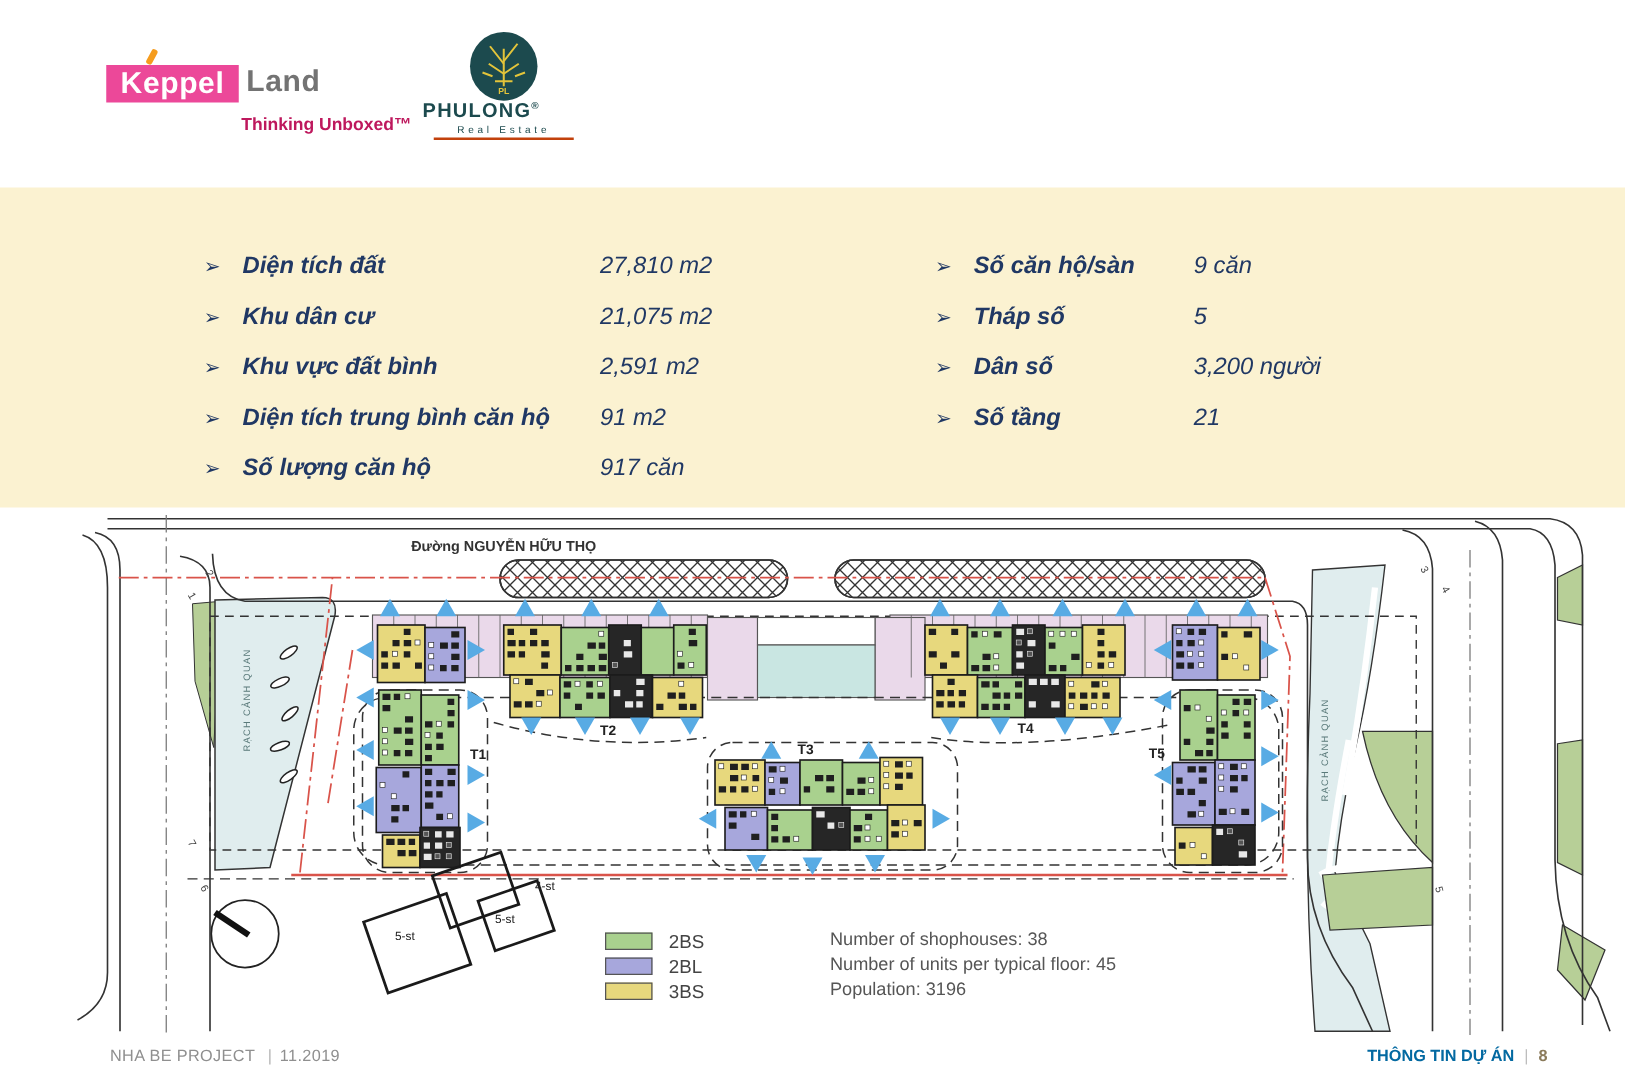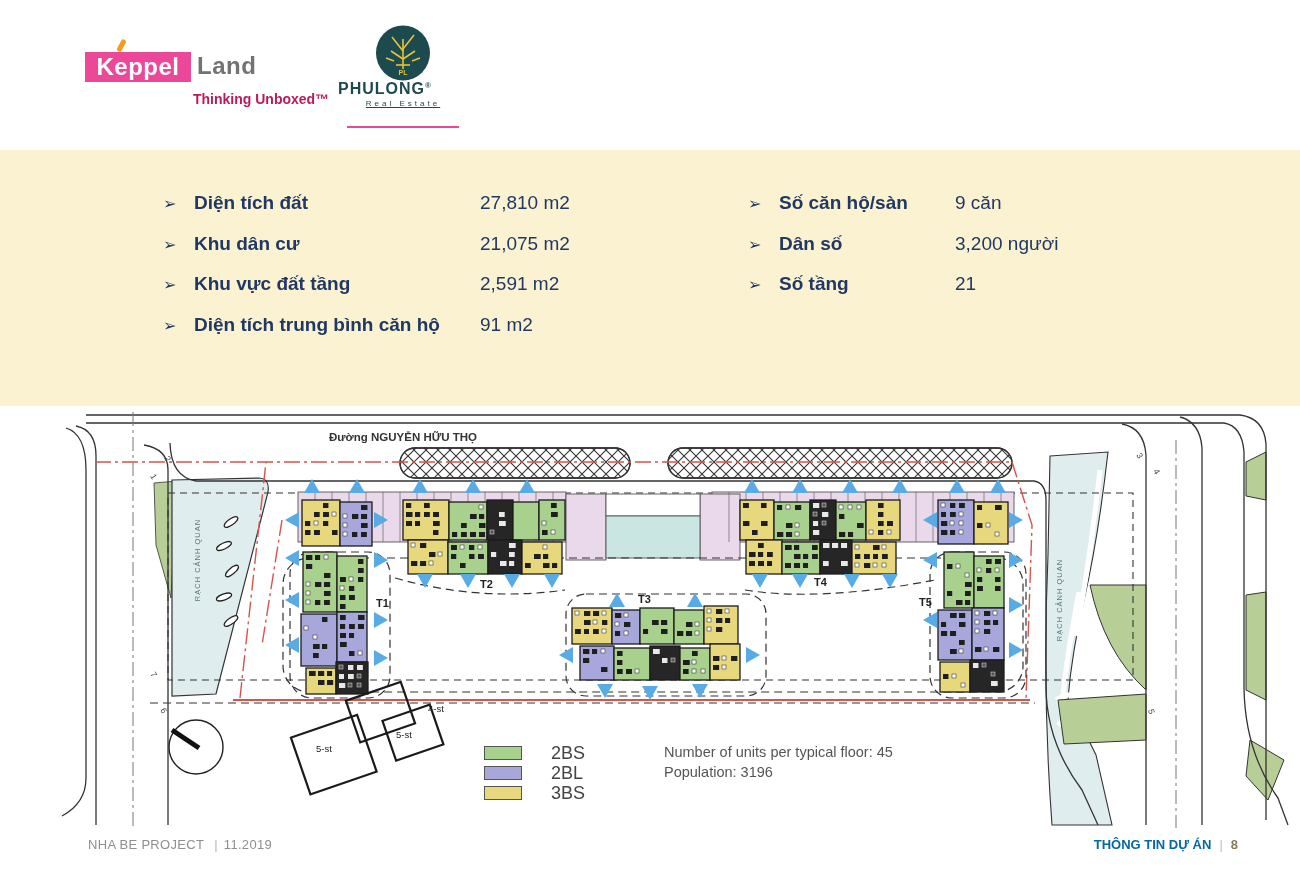--- a/index.html
+++ b/index.html
@@ -9,37 +9,37 @@
   #keppel-box{left:85px;top:52px;width:106px;height:30px;background:#ec4899;color:#fff;
     font-weight:bold;font-size:24px;line-height:30px;text-align:center;letter-spacing:0.5px;}
   #keppel-accent{left:119px;top:39px;width:5px;height:13px;background:#f59c1e;transform:rotate(28deg);border-radius:2px;}
   #keppel-land{left:197px;top:52px;font-weight:bold;font-size:24px;color:#737373;letter-spacing:0.5px;}
   #keppel-tagline{left:193px;top:91px;font-weight:bold;font-size:14px;color:#be185d;}
   #phulong-emblem{left:372px;top:25px;}
   #phulong-word{left:329px;top:80px;width:112px;text-align:center;font-weight:bold;font-size:16px;
     color:#1c4a4e;letter-spacing:1px;}
   #phulong-word sup{font-size:8px;}
   #phulong-sub{left:347px;top:99px;width:112px;text-align:center;font-size:8px;color:#1c4a4e;
-    letter-spacing:3px;border-bottom:2px solid #ec4899;padding-bottom:18px;text-decoration:underline;}
+    letter-spacing:3px;border-bottom:2px solid #c2410c;padding-bottom:2px;}
   
   #info-panel{left:0;top:150px;width:1300px;height:256px;background:#fbf2d1;}
-  .col{position:absolute;top:42px;}
+  .col{position:absolute;top:52px;font-style:italic;}
   .col.left{left:163px;width:500px;}
   .col.right{left:748px;width:420px;}
   .stat-row{position:relative;height:22px;margin-bottom:18.5px;color:#203864;font-size:19px;}
   .stat-row .bullet{display:inline-block;width:31px;font-size:16px;font-weight:bold;}
   .stat-row .lbl{font-weight:bold;}
   .col.left .val{position:absolute;left:317px;top:0;}
   .col.right .val{position:absolute;left:207px;top:0;}
   
   #plan-svg{left:0;top:408px;}
   #legend{left:484px;top:743px;}
   .legend-row{display:flex;align-items:center;height:20px;}
   .legend-swatch{width:38px;height:14px;border:1.2px solid #555;box-sizing:border-box;}
-  .legend-label{margin-left:29px;font-size:18px;color:#444;}
+  .legend-label{margin-left:13px;font-size:15px;color:#444;}
   #notes{left:664px;top:742px;font-size:14.5px;color:#555;font-weight:500;line-height:20px;}
   
   #footer-left{left:88px;top:837px;font-size:13px;color:#8f8f8f;letter-spacing:0.3px;}
   #footer-left .sep{margin:0 6px 0 10px;color:#b5b5b5;}
   #footer-right{right:62px;top:837px;font-size:13px;}
   #footer-right .title{font-weight:bold;color:#b0782a;}
   #footer-right .sep{margin:0 8px;color:#bdbdbd;}
   #footer-right .page{font-weight:bold;color:#8a7a5a;}
 </style>
 </head>
@@ -65,25 +65,27 @@
   <div class="abs" id="phulong-word">
     <span>PHULONG</span><sup>®</sup>
   </div>
   <div class="abs" id="phulong-sub">Real Estate</div>
 </div>
 
 <div class="abs" id="info-panel" style="background: rgb(251, 242, 209); color: rgb(32, 56, 100);">
   <div class="col left" id="col-left">
       <div class="stat-row"><span class="bullet">➢</span><span class="lbl">Diện tích đất</span><span class="val">27,810 m2</span></div>
       <div class="stat-row"><span class="bullet">➢</span><span class="lbl">Khu dân cư</span><span class="val">21,075 m2</span></div>
-      <div class="stat-row"><span class="bullet">➢</span><span class="lbl">Khu vực đất tầng</span><span class="val">2,591 m2</span></div>
+      <div class="stat-row"><span class="bullet">➢</span><span class="lbl">Khu vực đất bình</span><span class="val">2,591 m2</span></div>
       <div class="stat-row"><span class="bullet">➢</span><span class="lbl">Diện tích trung bình căn hộ</span><span class="val">91 m2</span></div>
+      <div class="stat-row"><span class="bullet">➢</span><span class="lbl">Số lượng căn hộ</span><span class="val">917 căn</span></div>
     </div>
   <div class="col right" id="col-right">
       <div class="stat-row"><span class="bullet">➢</span><span class="lbl">Số căn hộ/sàn</span><span class="val">9 căn</span></div>
+      <div class="stat-row"><span class="bullet">➢</span><span class="lbl">Tháp số</span><span class="val">5</span></div>
       <div class="stat-row"><span class="bullet">➢</span><span class="lbl">Dân số</span><span class="val">3,200 người</span></div>
       <div class="stat-row"><span class="bullet">➢</span><span class="lbl">Số tầng</span><span class="val">21</span></div>
     </div>
 </div>
 
 <svg class="abs" id="plan-svg" width="1300" height="420" viewBox="0 408 1300 420">
   <defs>
     <pattern id="hatch" width="12" height="12" patternUnits="userSpaceOnUse">
       <path d="M0,12 L12,0 M0,0 L12,12" stroke="#333" stroke-width="1.1" fill="none"></path>
     </pattern>
@@ -644,20 +646,21 @@
   <div class="legend-row">
     <div class="legend-swatch" style="background: rgb(167, 167, 220);"></div>
     <div class="legend-label">2BL</div>
   </div>
   <div class="legend-row">
     <div class="legend-swatch" style="background: rgb(231, 216, 125);"></div>
     <div class="legend-label">3BS</div>
   </div>
 </div>
 <div class="abs" id="notes">
+  <div>Number of shophouses: 38</div>
   <div>Number of units per typical floor: 45</div>
   <div>Population: 3196</div>
 </div>
 
 <div class="abs" id="footer-left">
   <span>NHA BE PROJECT</span><span class="sep">|</span><span>11.2019</span>
 </div>
 <div class="abs" id="footer-right">
   <span class="title" style="color: #0369a1;">THÔNG TIN DỰ ÁN</span><span class="sep">|</span><span class="page">8</span>
 </div>

